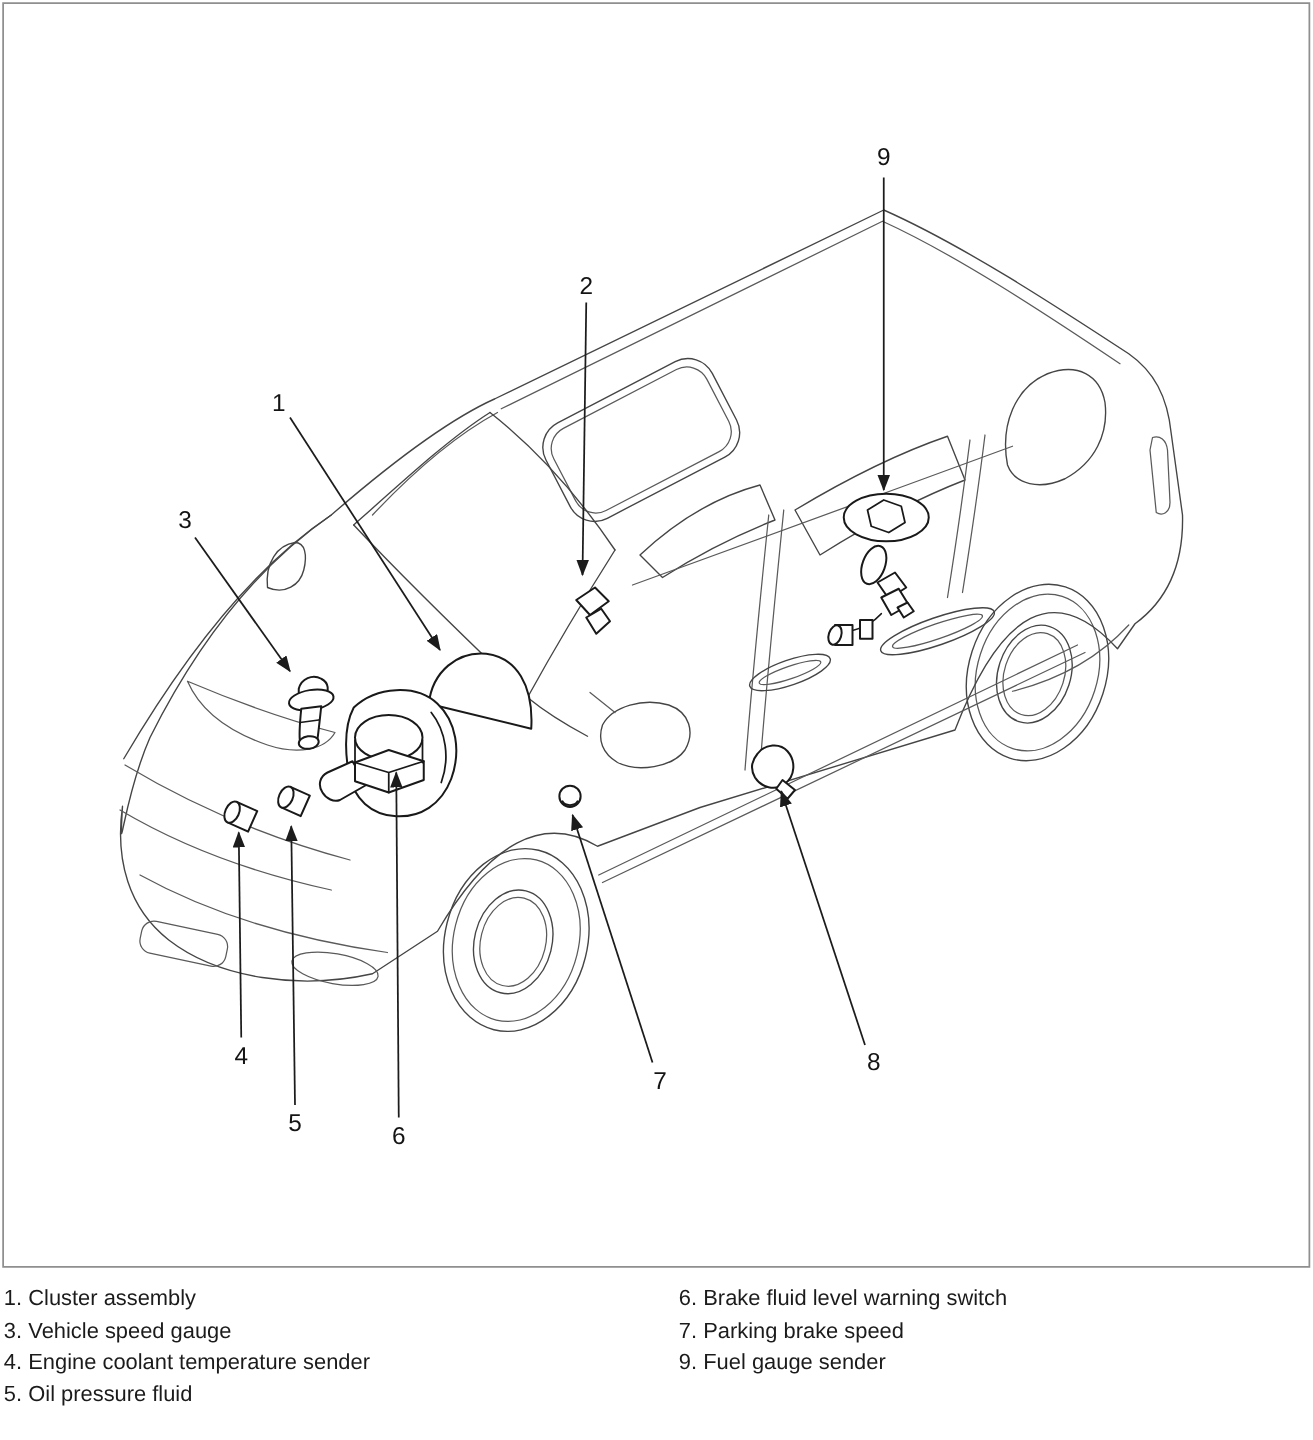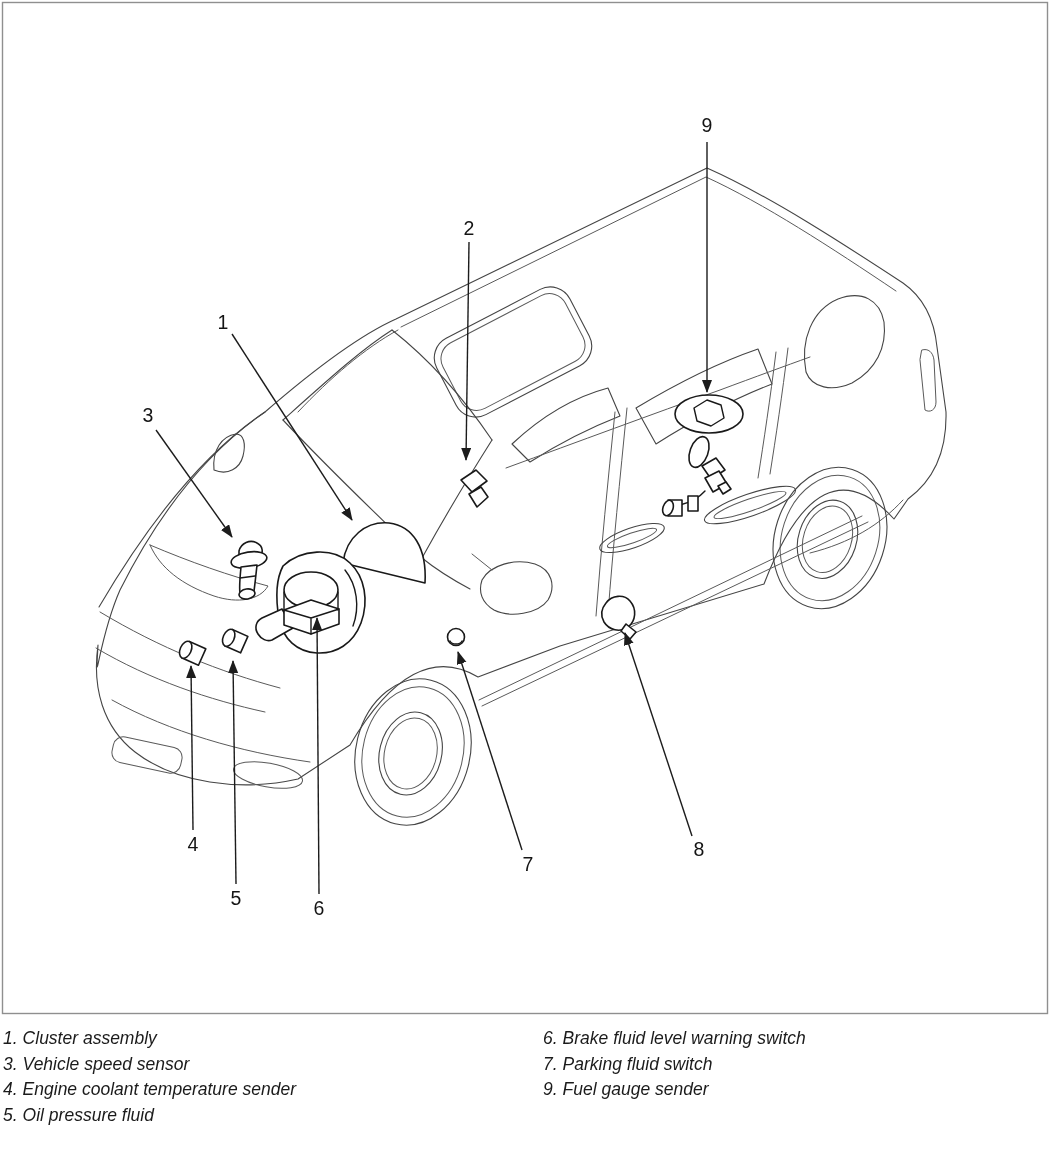--- a/index.html
+++ b/index.html
@@ -9,21 +9,21 @@
     font-family:"Liberation Sans", sans-serif;
   }
   .diagram-svg { position:absolute; left:0; top:0; }
   .legend {
     position:absolute; left:3px; top:1026px; width:1045px;
     font-size:17.5px; line-height:25.6px; color:#1b1b1b;
   }
   .legend .col { position:absolute; top:0; }
   .legend .col-left  { left:0; width:520px; }
   .legend .col-right { left:528px; width:515px;margin-left:12px; }
-  .legend-row { white-space:nowrap;font-style:italic; }
+  .legend-row { white-space:nowrap; }
   .legend-row .ln { display:inline-block; margin-right:5px; }
   svg text.callout {
     font-family:"Liberation Sans", sans-serif;
     font-size:19.5px; fill:#141414;
   }
   .van   { stroke:#454545; stroke-width:1.1; fill:none; stroke-linecap:round; stroke-linejoin:round; }
   .van-f { stroke:#5a5a5a; stroke-width:1;   fill:none; stroke-linecap:round; stroke-linejoin:round; }
   .comp  { stroke:#191919; stroke-width:1.6; fill:#ffffff; stroke-linecap:round; stroke-linejoin:round; }
   .comp-l{ stroke:#191919; stroke-width:1.4; fill:none; stroke-linecap:round; stroke-linejoin:round; }
   .leader{ stroke:#1c1c1c; stroke-width:1.4; fill:none; }
@@ -211,24 +211,24 @@
       <text class="callout" x="319" y="915">6</text>
       <text class="callout" x="528" y="871">7</text>
       <text class="callout" x="699" y="856">8</text>
       <text class="callout" x="707" y="132">9</text>
     </g>
   </svg>
 
   <div class="legend">
     <div class="col col-left">
       <div class="legend-row"><span class="ln">1.</span><span class="lt">Cluster assembly</span></div>
-      <div class="legend-row"><span class="ln">3.</span><span class="lt">Vehicle speed sensor</span></div>
+      <div class="legend-row"><span class="ln">3.</span><span class="lt">Vehicle speed gauge</span></div>
       <div class="legend-row"><span class="ln">4.</span><span class="lt">Engine coolant temperature sender</span></div>
       <div class="legend-row"><span class="ln">5.</span><span class="lt">Oil pressure fluid</span></div>
     </div>
     <div class="col col-right">
       <div class="legend-row"><span class="ln">6.</span><span class="lt">Brake fluid level warning switch</span></div>
-      <div class="legend-row"><span class="ln">7.</span><span class="lt">Parking fluid switch</span></div>
+      <div class="legend-row"><span class="ln">7.</span><span class="lt">Parking brake speed</span></div>
       <div class="legend-row"><span class="ln">9.</span><span class="lt">Fuel gauge sender</span></div>
     </div>
   </div>
 
 </div>
 
 </body></html>

